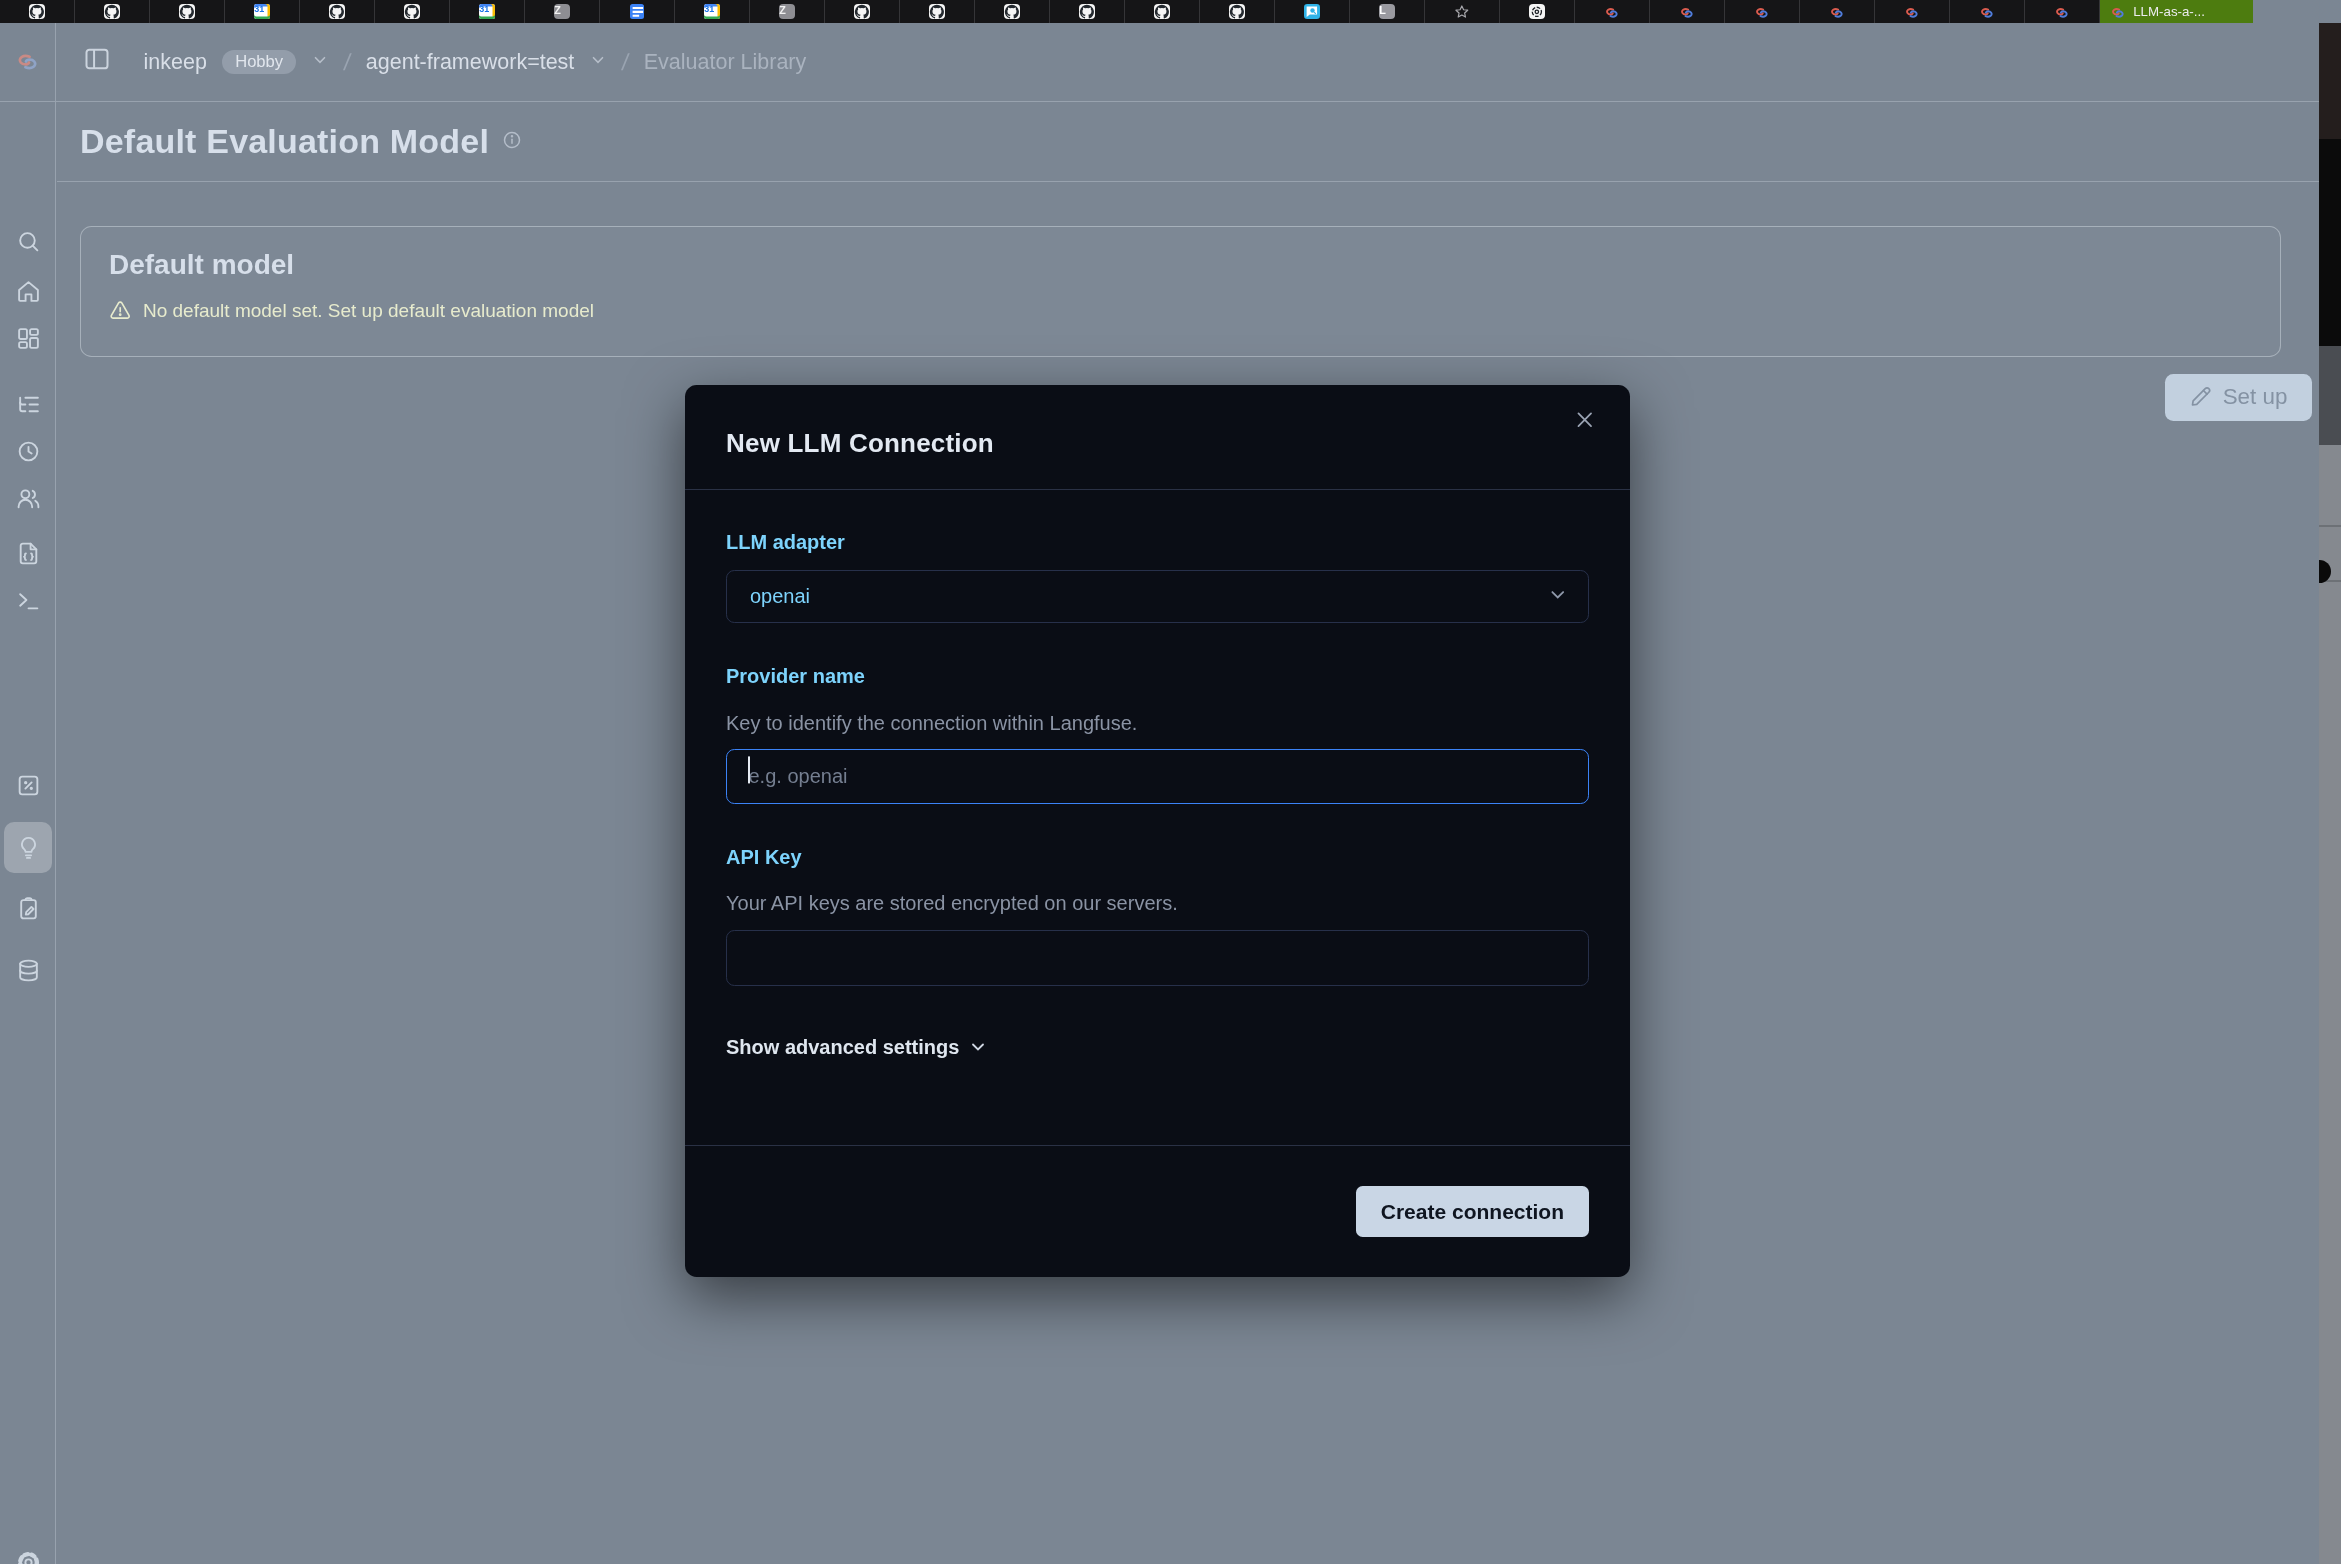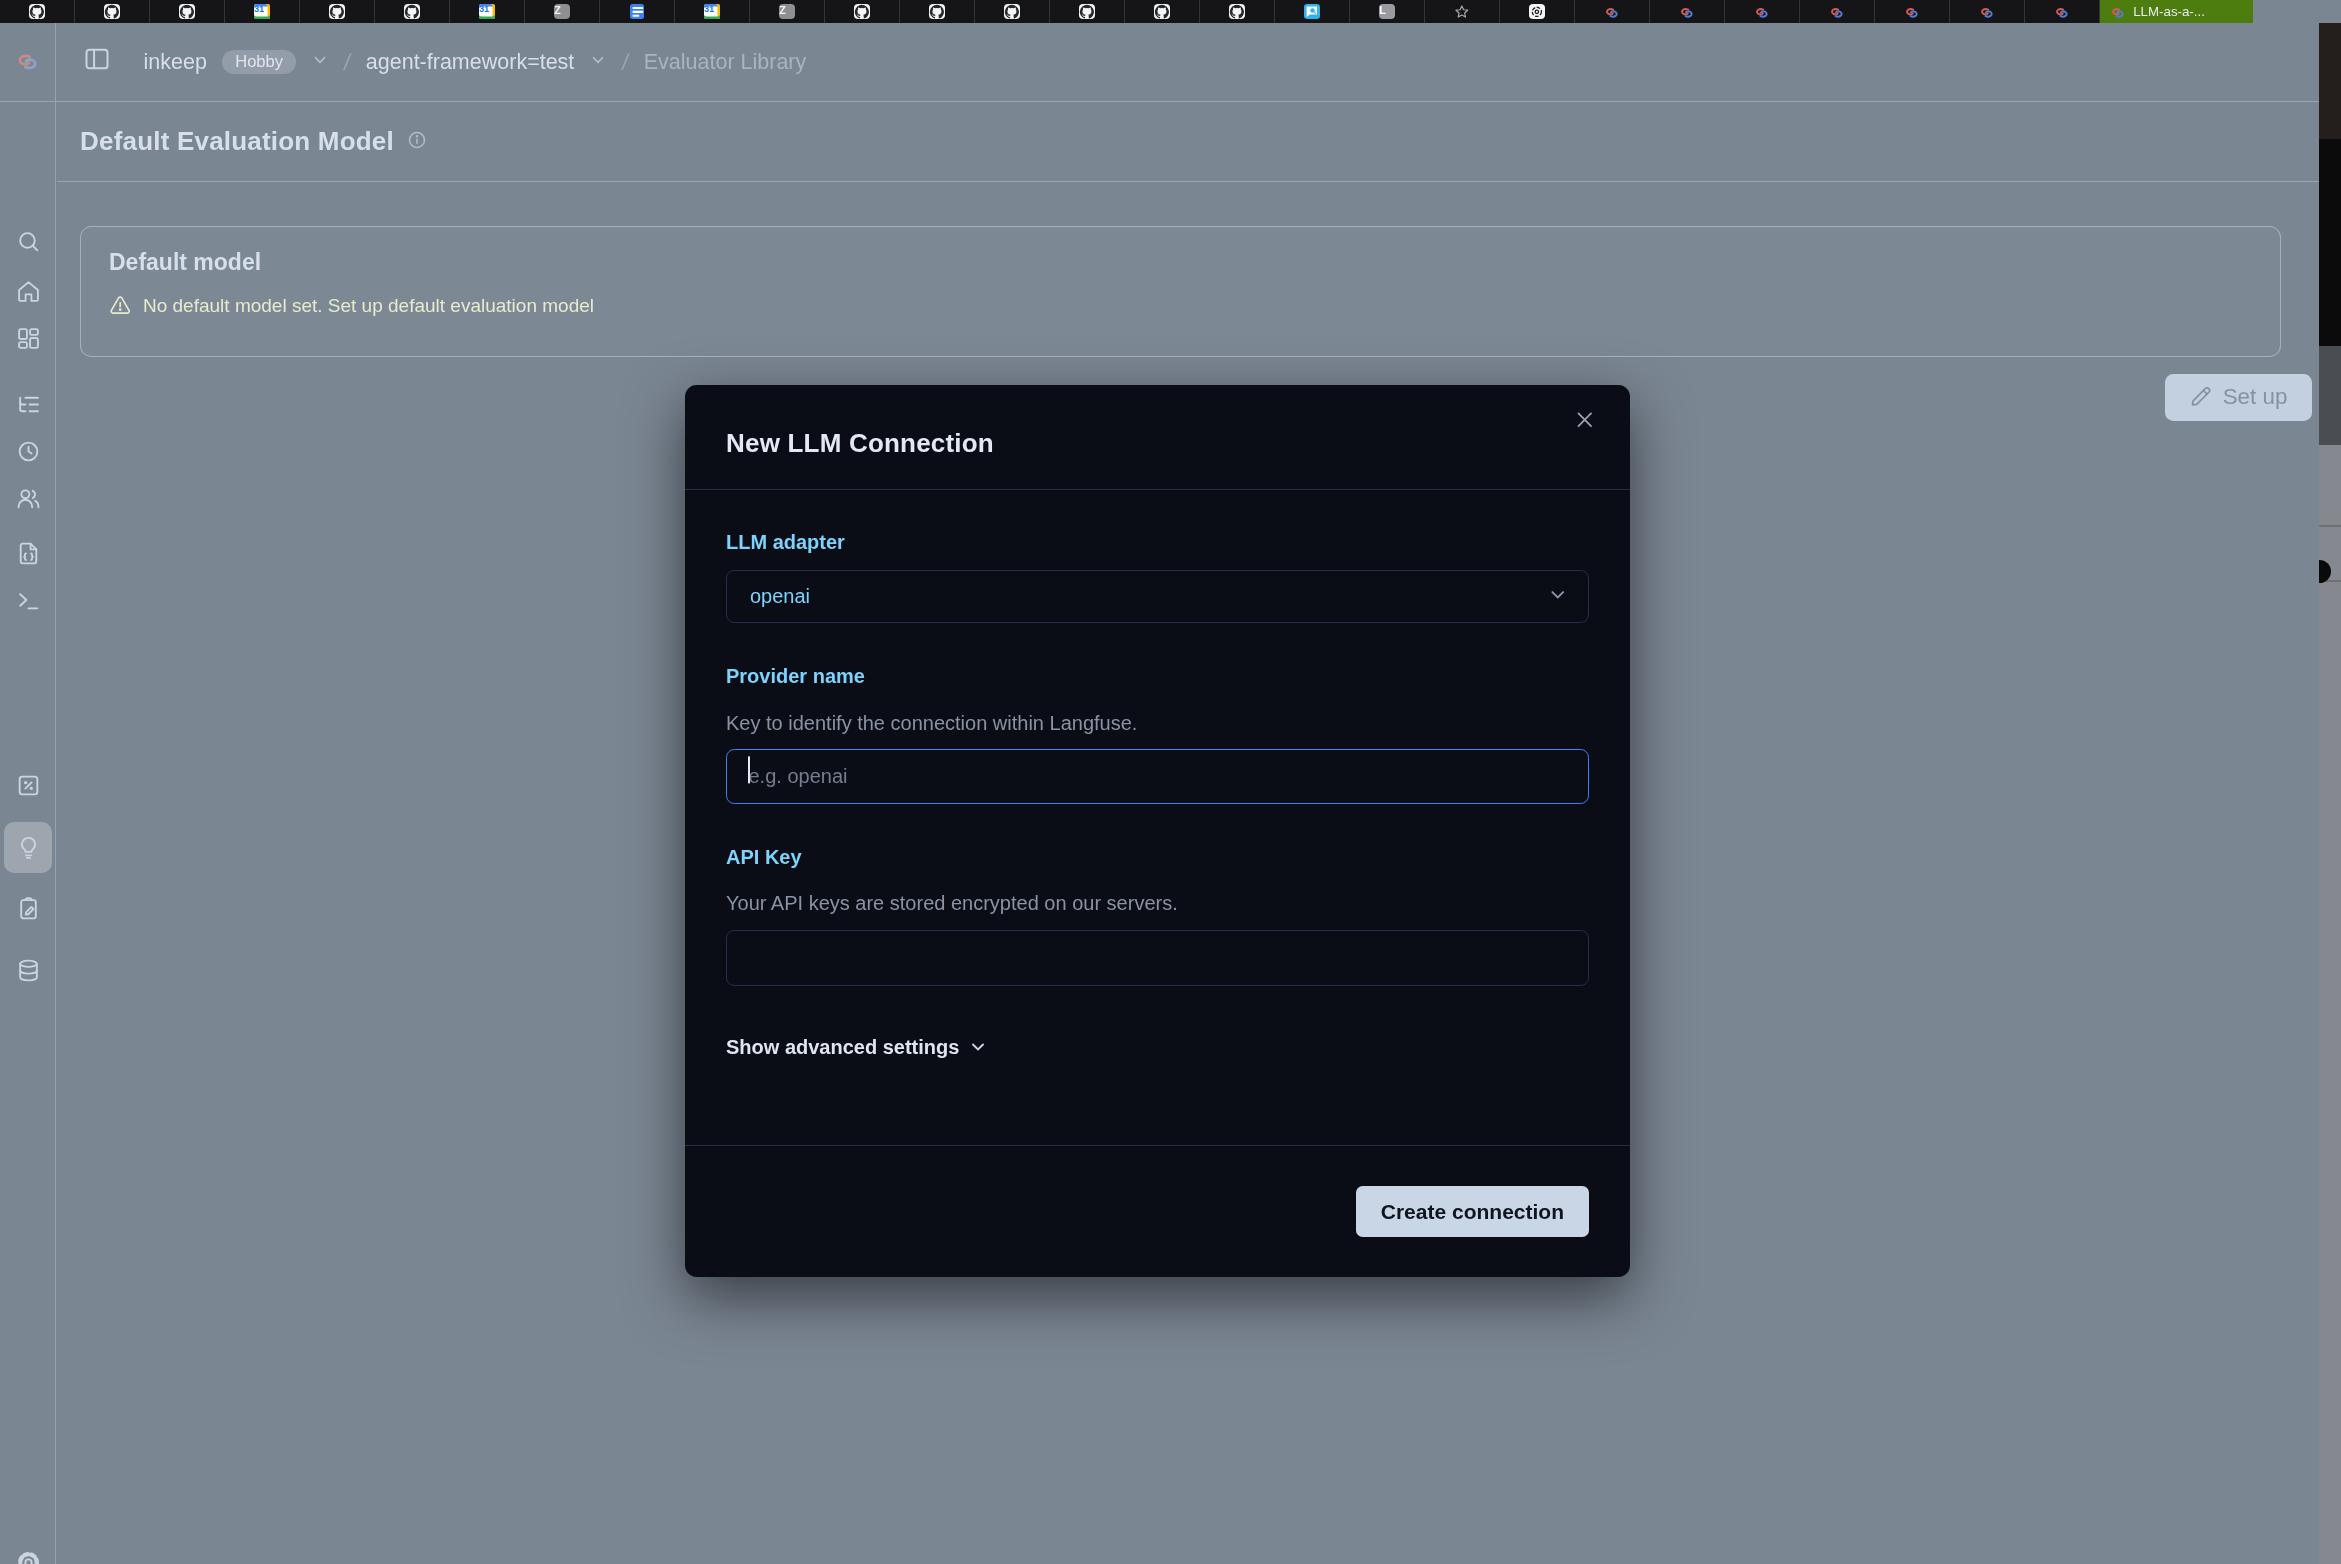--- a/index.html
+++ b/index.html
@@ -63,29 +63,29 @@
     position:absolute; left:4.1px; width:48px; height:51px;
     background:rgba(255,255,255,.26); border-radius:10px;
   }
 
   
   .content{ position:absolute; left:57px; top:102px; width:2262px; height:1463px; }
   .page-header{
     height:80px; display:flex; align-items:center; gap:13.3px; padding:0 23px;
     border-bottom:0.8px solid rgba(230,237,245,.28);
   }
-  .page-title{ font-size:26px; font-weight:bold; color:#d7dfea; letter-spacing:0.2px; }
+  .page-title{ font-size:34px; font-weight:bold; color:#d7dfea; letter-spacing:0.2px; }
   .info-icon{ color:#b4bdc9; }
 
   .card{
     margin:44px 38px 0 23px;
     border:1.7px solid rgba(235,241,248,.38); border-radius:11.6px;
     height:131px; padding:21.5px 28px; background:rgba(255,255,255,.02);
   }
-  .card-title{ font-size:23px; font-weight:bold; color:#d7dfea; }
+  .card-title{ font-size:28px; font-weight:bold; color:#d7dfea; }
   .warn-row{ display:flex; align-items:center; gap:11.6px; margin-top:18px; color:#e7ebcd; }
   .warn-row .warn-text{ font-size:19px; }
   .warn-icon{ color:#e7ebcd; }
 
   .setup-row{ display:flex; justify-content:flex-end; margin:16.6px 6.6px 0 0;padding-left:16px; }
   .setup-btn{
     display:flex; align-items:center; gap:11.6px; height:47px; padding:0 25px;
     background:#c2d0df; border:none; border-radius:8.3px; cursor:pointer;
     color:#8receive; color:#8492a3; font-size:22.4px; font-weight:500;
     font-family:"Liberation Sans", sans-serif;

